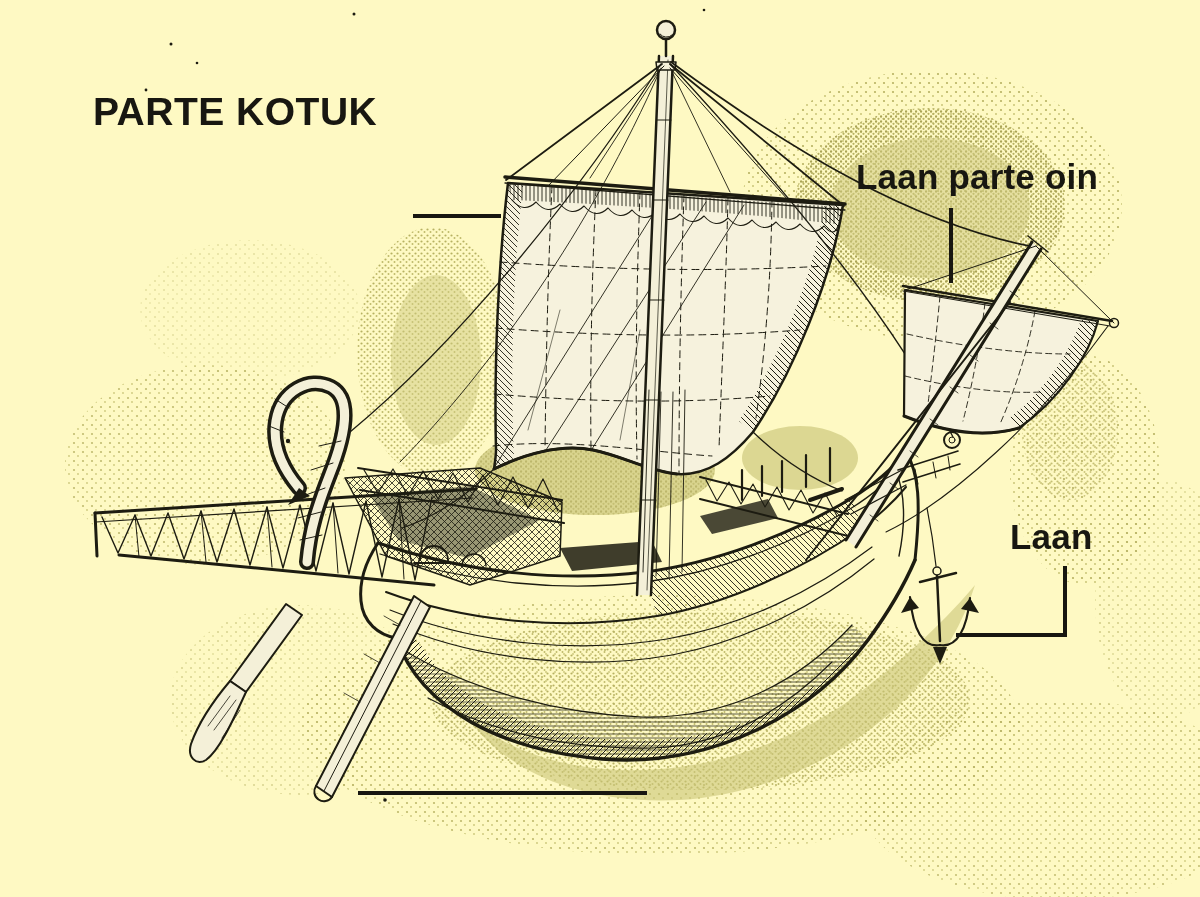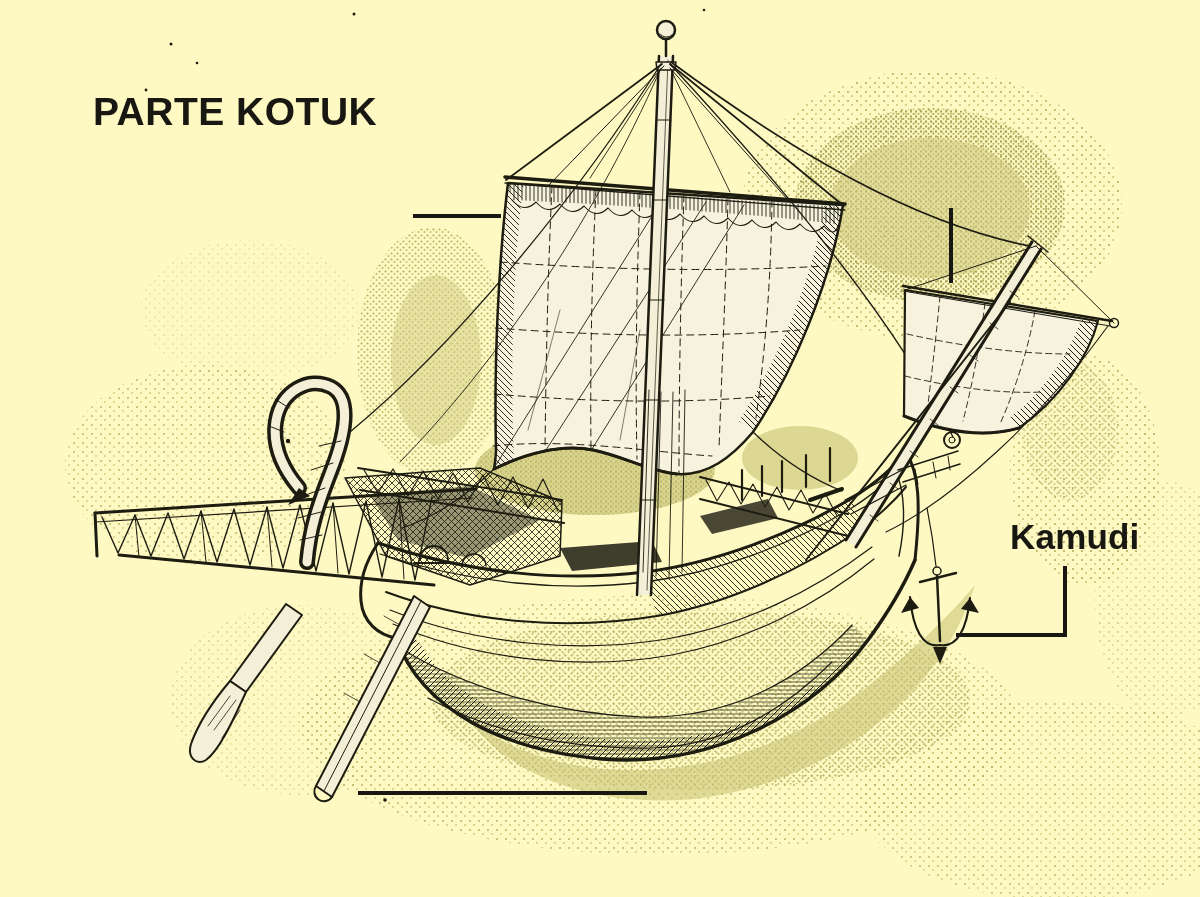--- a/index.html
+++ b/index.html
@@ -261,21 +261,22 @@
           <circle cx="385" cy="800" r="1.8"></circle>
       </g>
     </g>
   </svg>
 
   <div class="lbl h1" style="left:93px;top:92px">PARTE KOTUK</div>
 
   <div class="ptr" style="left:413px;top:214px;width:88px;height:4px"></div>
 
 
+  <div class="lbl h2" style="left:856px;top:159px">Laan parte oin</div>
   <div class="ptr" style="left:949px;top:208px;width:4px;height:75px"></div>
 
-  <div class="lbl h2" style="left:1010px;top:519px">Kamudi</div>
+  <div class="lbl h2" style="left:1010px;top:519px">Laan</div>
   <div class="ptr" style="left:1063px;top:566px;width:4px;height:71px"></div>
   <div class="ptr" style="left:956px;top:633px;width:111px;height:4px"></div>
 
   <div class="ptr" style="left:358px;top:791px;width:289px;height:4px"></div>
 
 </div>
 
 </body></html>

